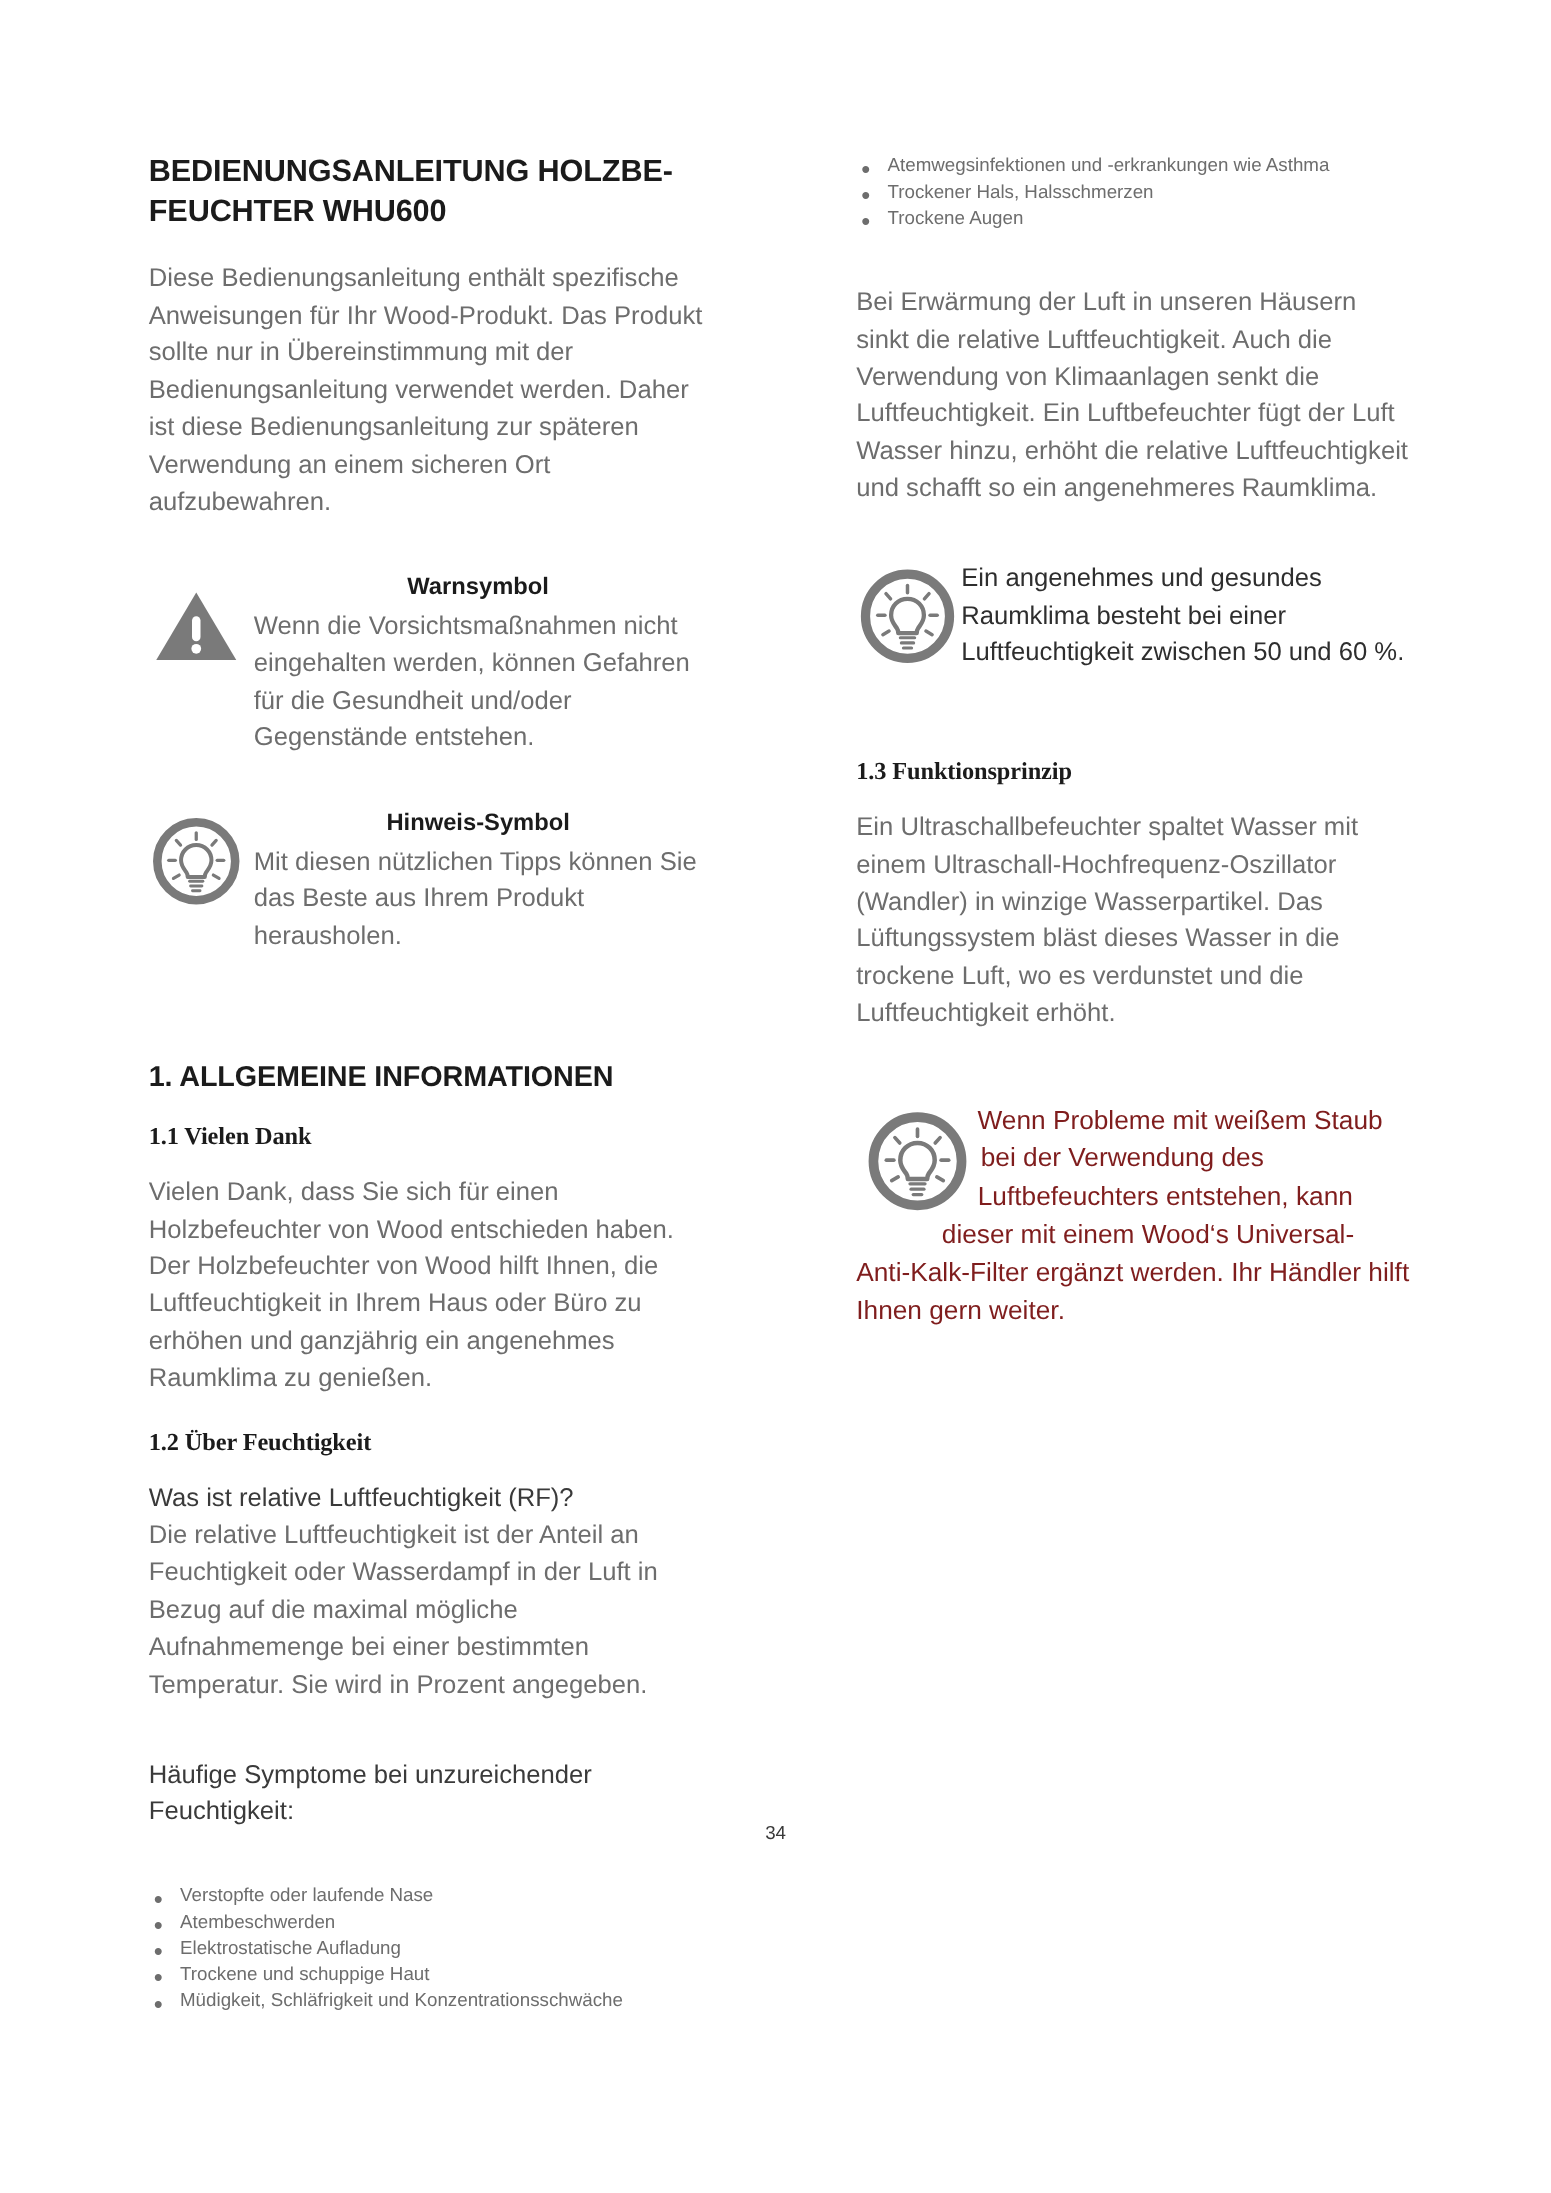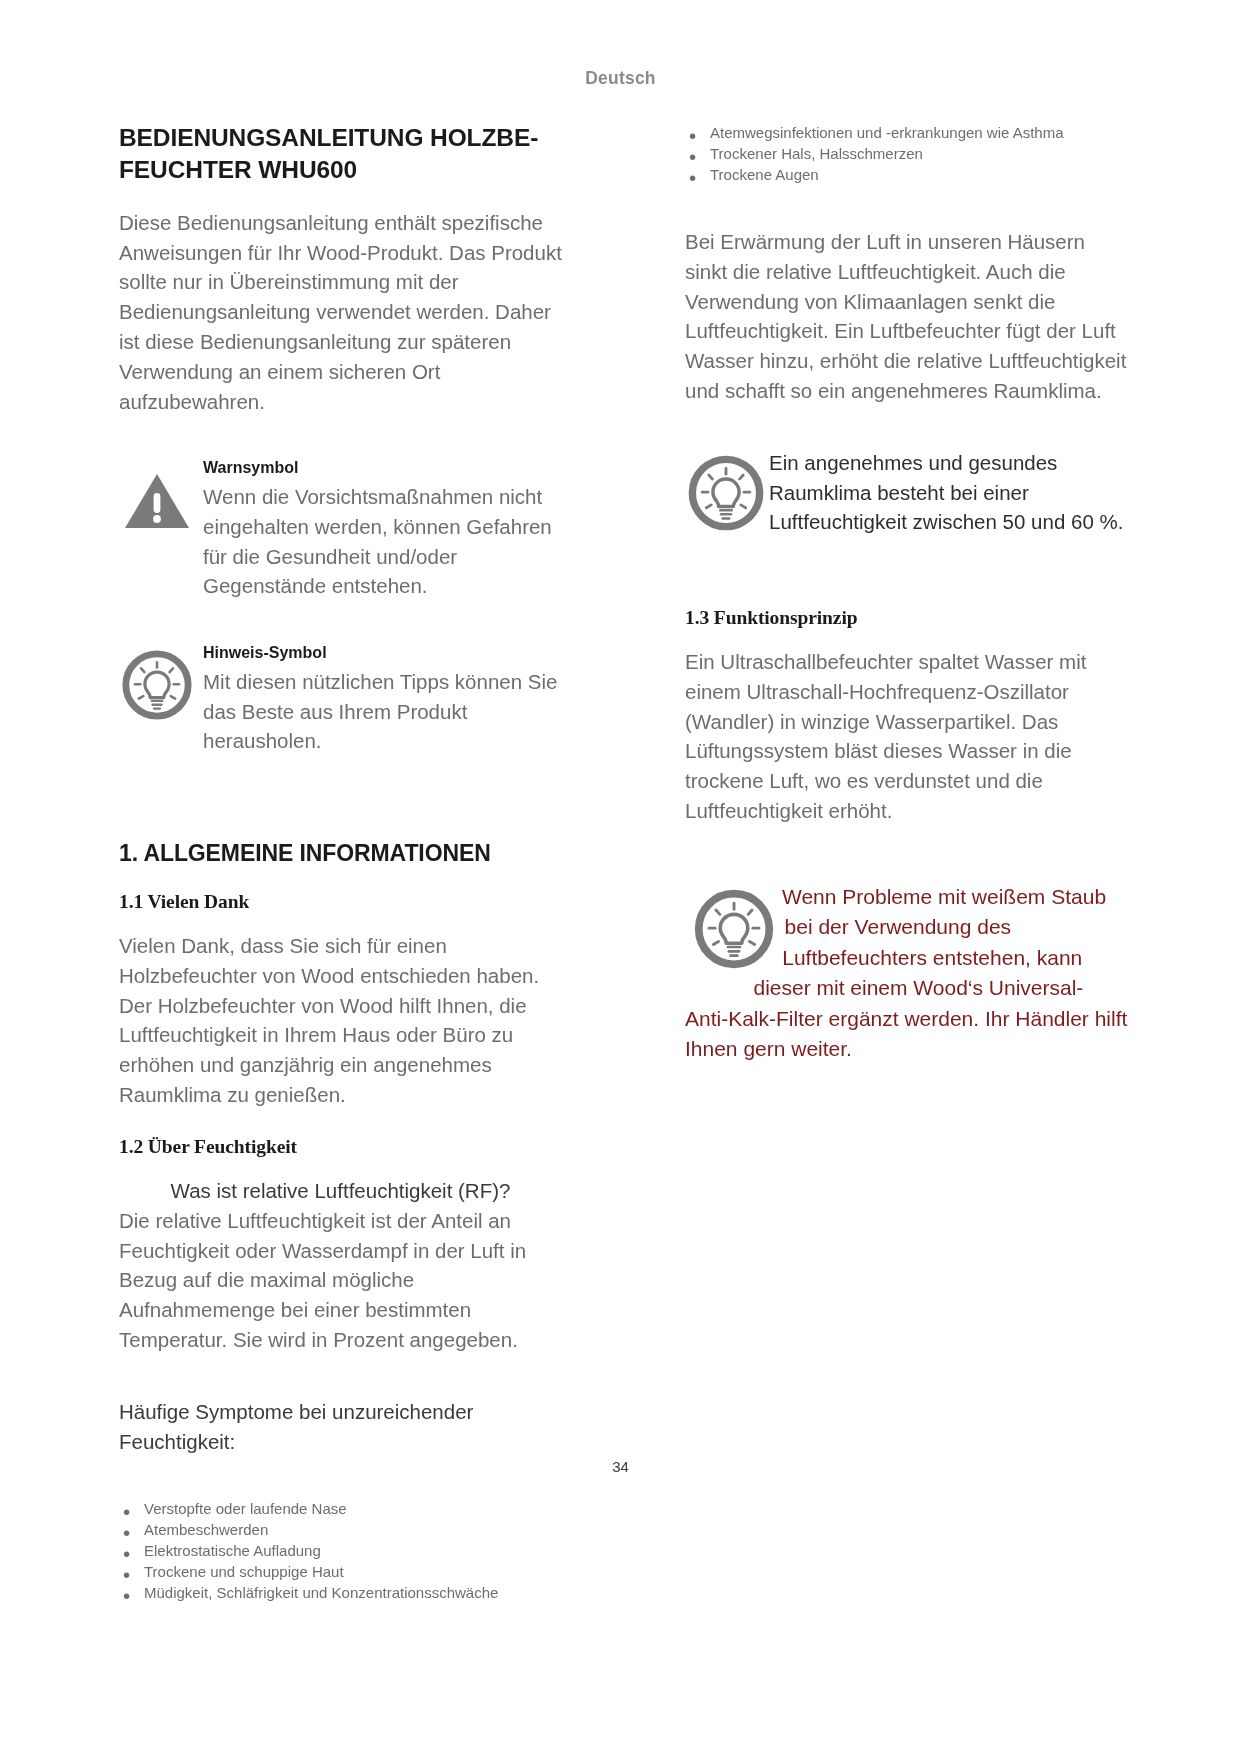--- a/index.html
+++ b/index.html
@@ -71,21 +71,20 @@
     font-size: 20.5px;
     line-height: 1.455;
     color: #6d6d6d;
     margin: 0 0 26px 0;
   }
   p.body.dark {
     color: #3a3a3a;
   }
   p.tight {
     margin-bottom: 0;
-    text-align: center;
   }
   ul.bullets {
     list-style: none;
     margin: 0 0 26px 0;
     padding: 0;
   }
   ul.bullets li {
     font-size: 15px;
     line-height: 1.40;
     color: #6d6d6d;
@@ -116,25 +115,26 @@
     position: absolute;
     left: 0;
     top: 4px;
     width: 76px;
     height: 76px;
   }
   .callout .callout-body {
     margin-left: 84px;
   }
   .callout .callout-title {
-    font-size: 16px;
+    font-size: 19px;
     font-weight: bold;
     color: #1b1b1b;
     margin: 0 0 3px 0;
     line-height: 1.30;
+    text-align: center;
   }
   .callout .callout-text {
     font-size: 20.5px;
     line-height: 1.45;
     color: #6d6d6d;
     margin: 0;
   }
   .callout .callout-text.dark {
     color: #2e2e2e;
   }
@@ -171,21 +171,20 @@
     font-size: 15px;
     color: #3a3a3a;
   }
   svg { display: block; }
 </style>
 </head>
 <body>
 
 <div class="page">
 
-  <div class="running-head">Deutsch</div>
 
   <div class="columns">
 
     <div class="col col-left">
 
       <h1 class="doc-title">BEDIENUNGSANLEITUNG HOLZBE-FEUCHTER WHU600</h1>
 
       <p class="body">Diese Bedienungsanleitung enthält spezifische Anweisungen für Ihr Wood-Produkt. Das Produkt sollte nur in Übereinstimmung mit der Bedienungsanleitung verwendet werden. Daher ist diese Bedienungsanleitung zur späteren Verwendung an einem sicheren Ort aufzubewahren.</p>
 
       <div class="gap-sm"></div>

